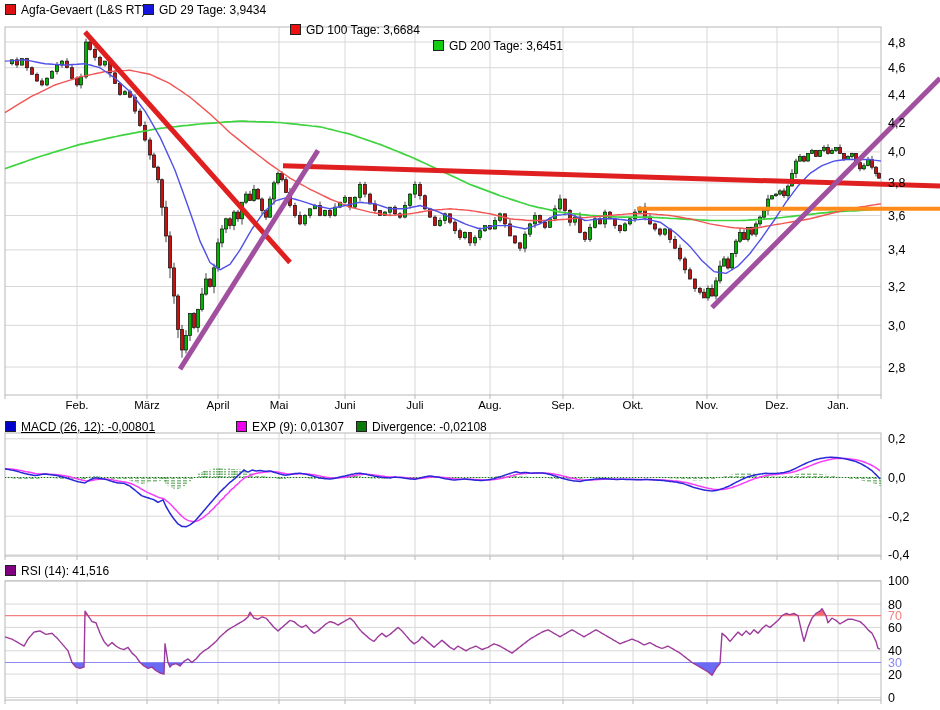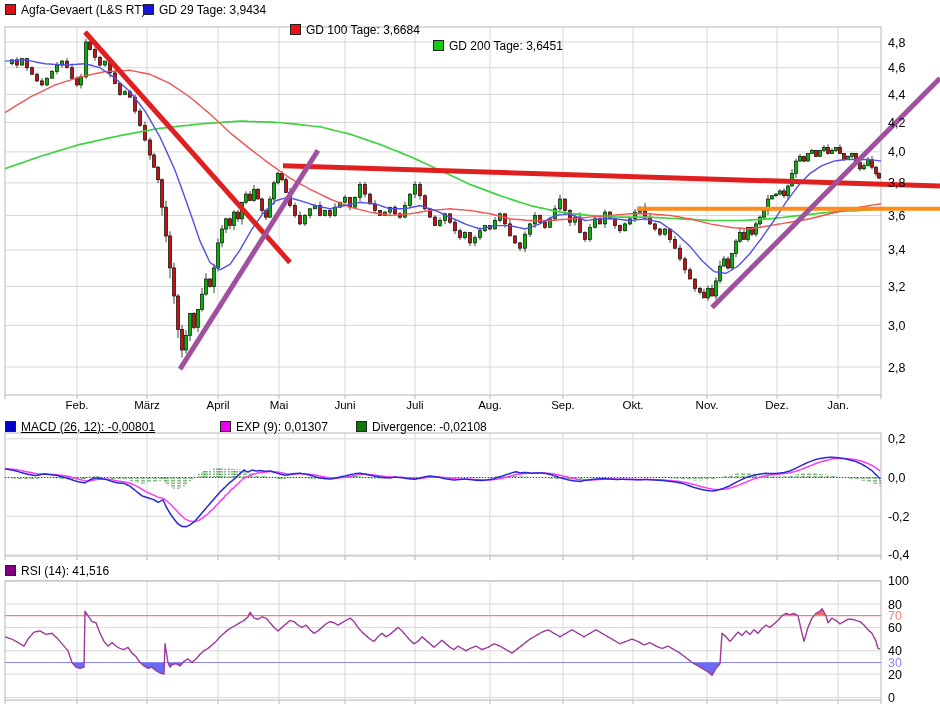--- a/index.html
+++ b/index.html
@@ -897,21 +897,21 @@
       <span class="sq" style="background: rgb(20, 204, 20);"></span>
       <span>GD 200 Tage: 3,6451</span>
     </div>
   </div>
 
   <div>
     <div class="legend-item" style="left:5px;top:420px;text-decoration:underline;">
       <span class="sq" style="background: rgb(0, 0, 204);"></span>
       <span>MACD (26, 12): -0,00801</span>
     </div>
-    <div class="legend-item" style="left:220px;top:420px;">
+    <div class="legend-item" style="left:236px;top:420px;">
       <span class="sq" style="background: rgb(238, 0, 238);"></span>
       <span>EXP (9): 0,01307</span>
     </div>
     <div class="legend-item" style="left:356px;top:420px;">
       <span class="sq" style="background: rgb(10, 122, 10);"></span>
       <span>Divergence: -0,02108</span>
     </div>
   </div>
 
   <div>

